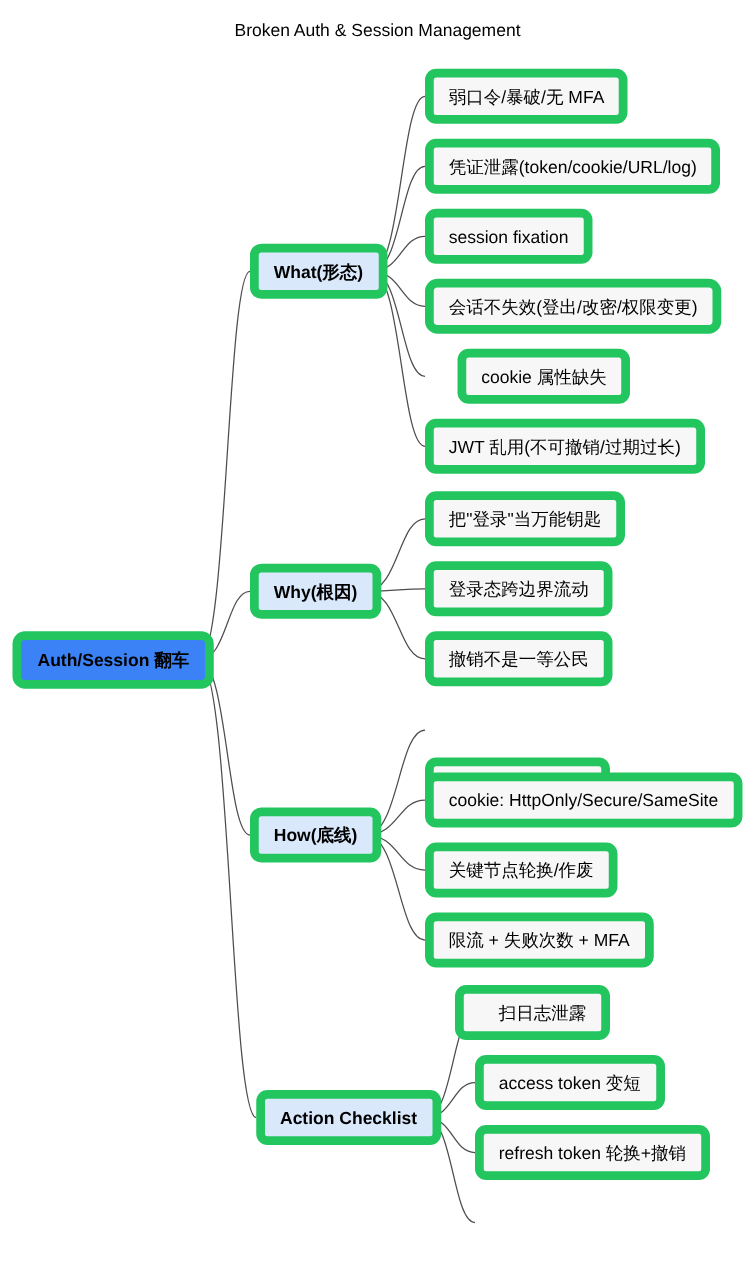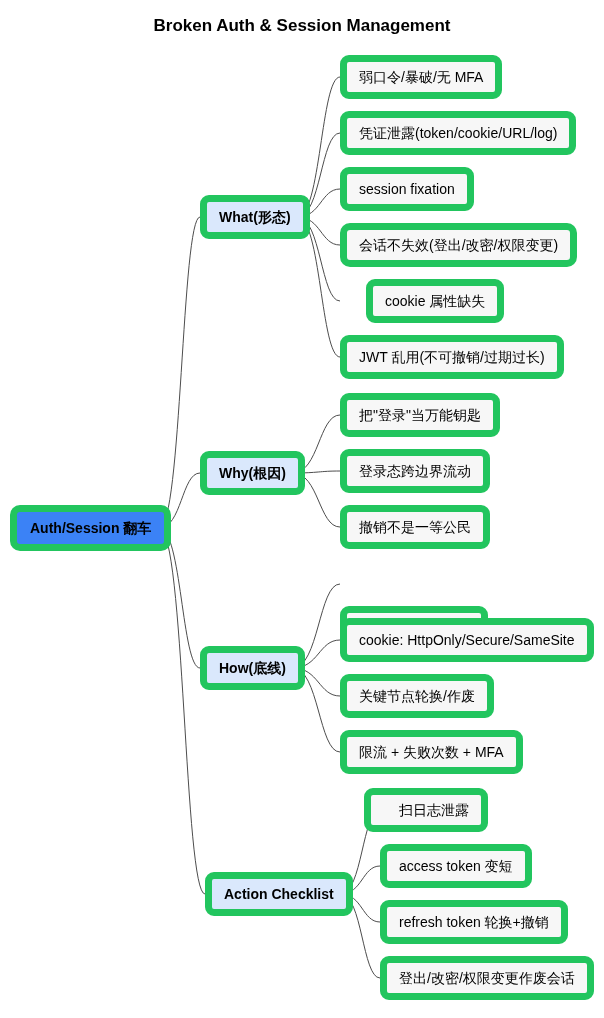--- a/index.html
+++ b/index.html
@@ -27,22 +27,22 @@
     fill: none;
     stroke: #4d4d4d;
     stroke-width: 1;
   }
   .title {
     position: absolute;
     left: 0;
     top: 16px;
     width: 100%;
     text-align: center;
-    font-size: 17px;
-    font-weight: bold;
+    font-size: 14px;
+    font-weight: normal;
     color: #000000;
   }
   .node {
     position: absolute;
     transform: translateY(-50%);
     white-space: nowrap;
     font-size: 14px;
     color: #000000;
     border: 7px solid #22c55e;
     border-radius: 9px;
@@ -112,15 +112,14 @@
   <div class="node leaf" style="left:340px; top:527px;">撤销不是一等公民</div>
 
   <div class="node leaf" style="left:340px; top:584px;margin-top:44px;">token 短 + 可撤销</div>
   <div class="node leaf" style="left:340px; top:640px;">cookie: HttpOnly/Secure/SameSite</div>
   <div class="node leaf" style="left:340px; top:696px;">关键节点轮换/作废</div>
   <div class="node leaf" style="left:340px; top:752px;">限流 + 失败次数 + MFA</div>
 
   <div class="node leaf" style="left:364px; top:810px;padding-left:28px;">扫日志泄露</div>
   <div class="node leaf" style="left:380px; top:866px;">access token 变短</div>
   <div class="node leaf" style="left:380px; top:922px;">refresh token 轮换+撤销</div>
-  <div class="node leaf" style="left:380px; top:978px;">登出/改密/权限变更作废会话</div>
 
 </div>
 
 </body></html>

